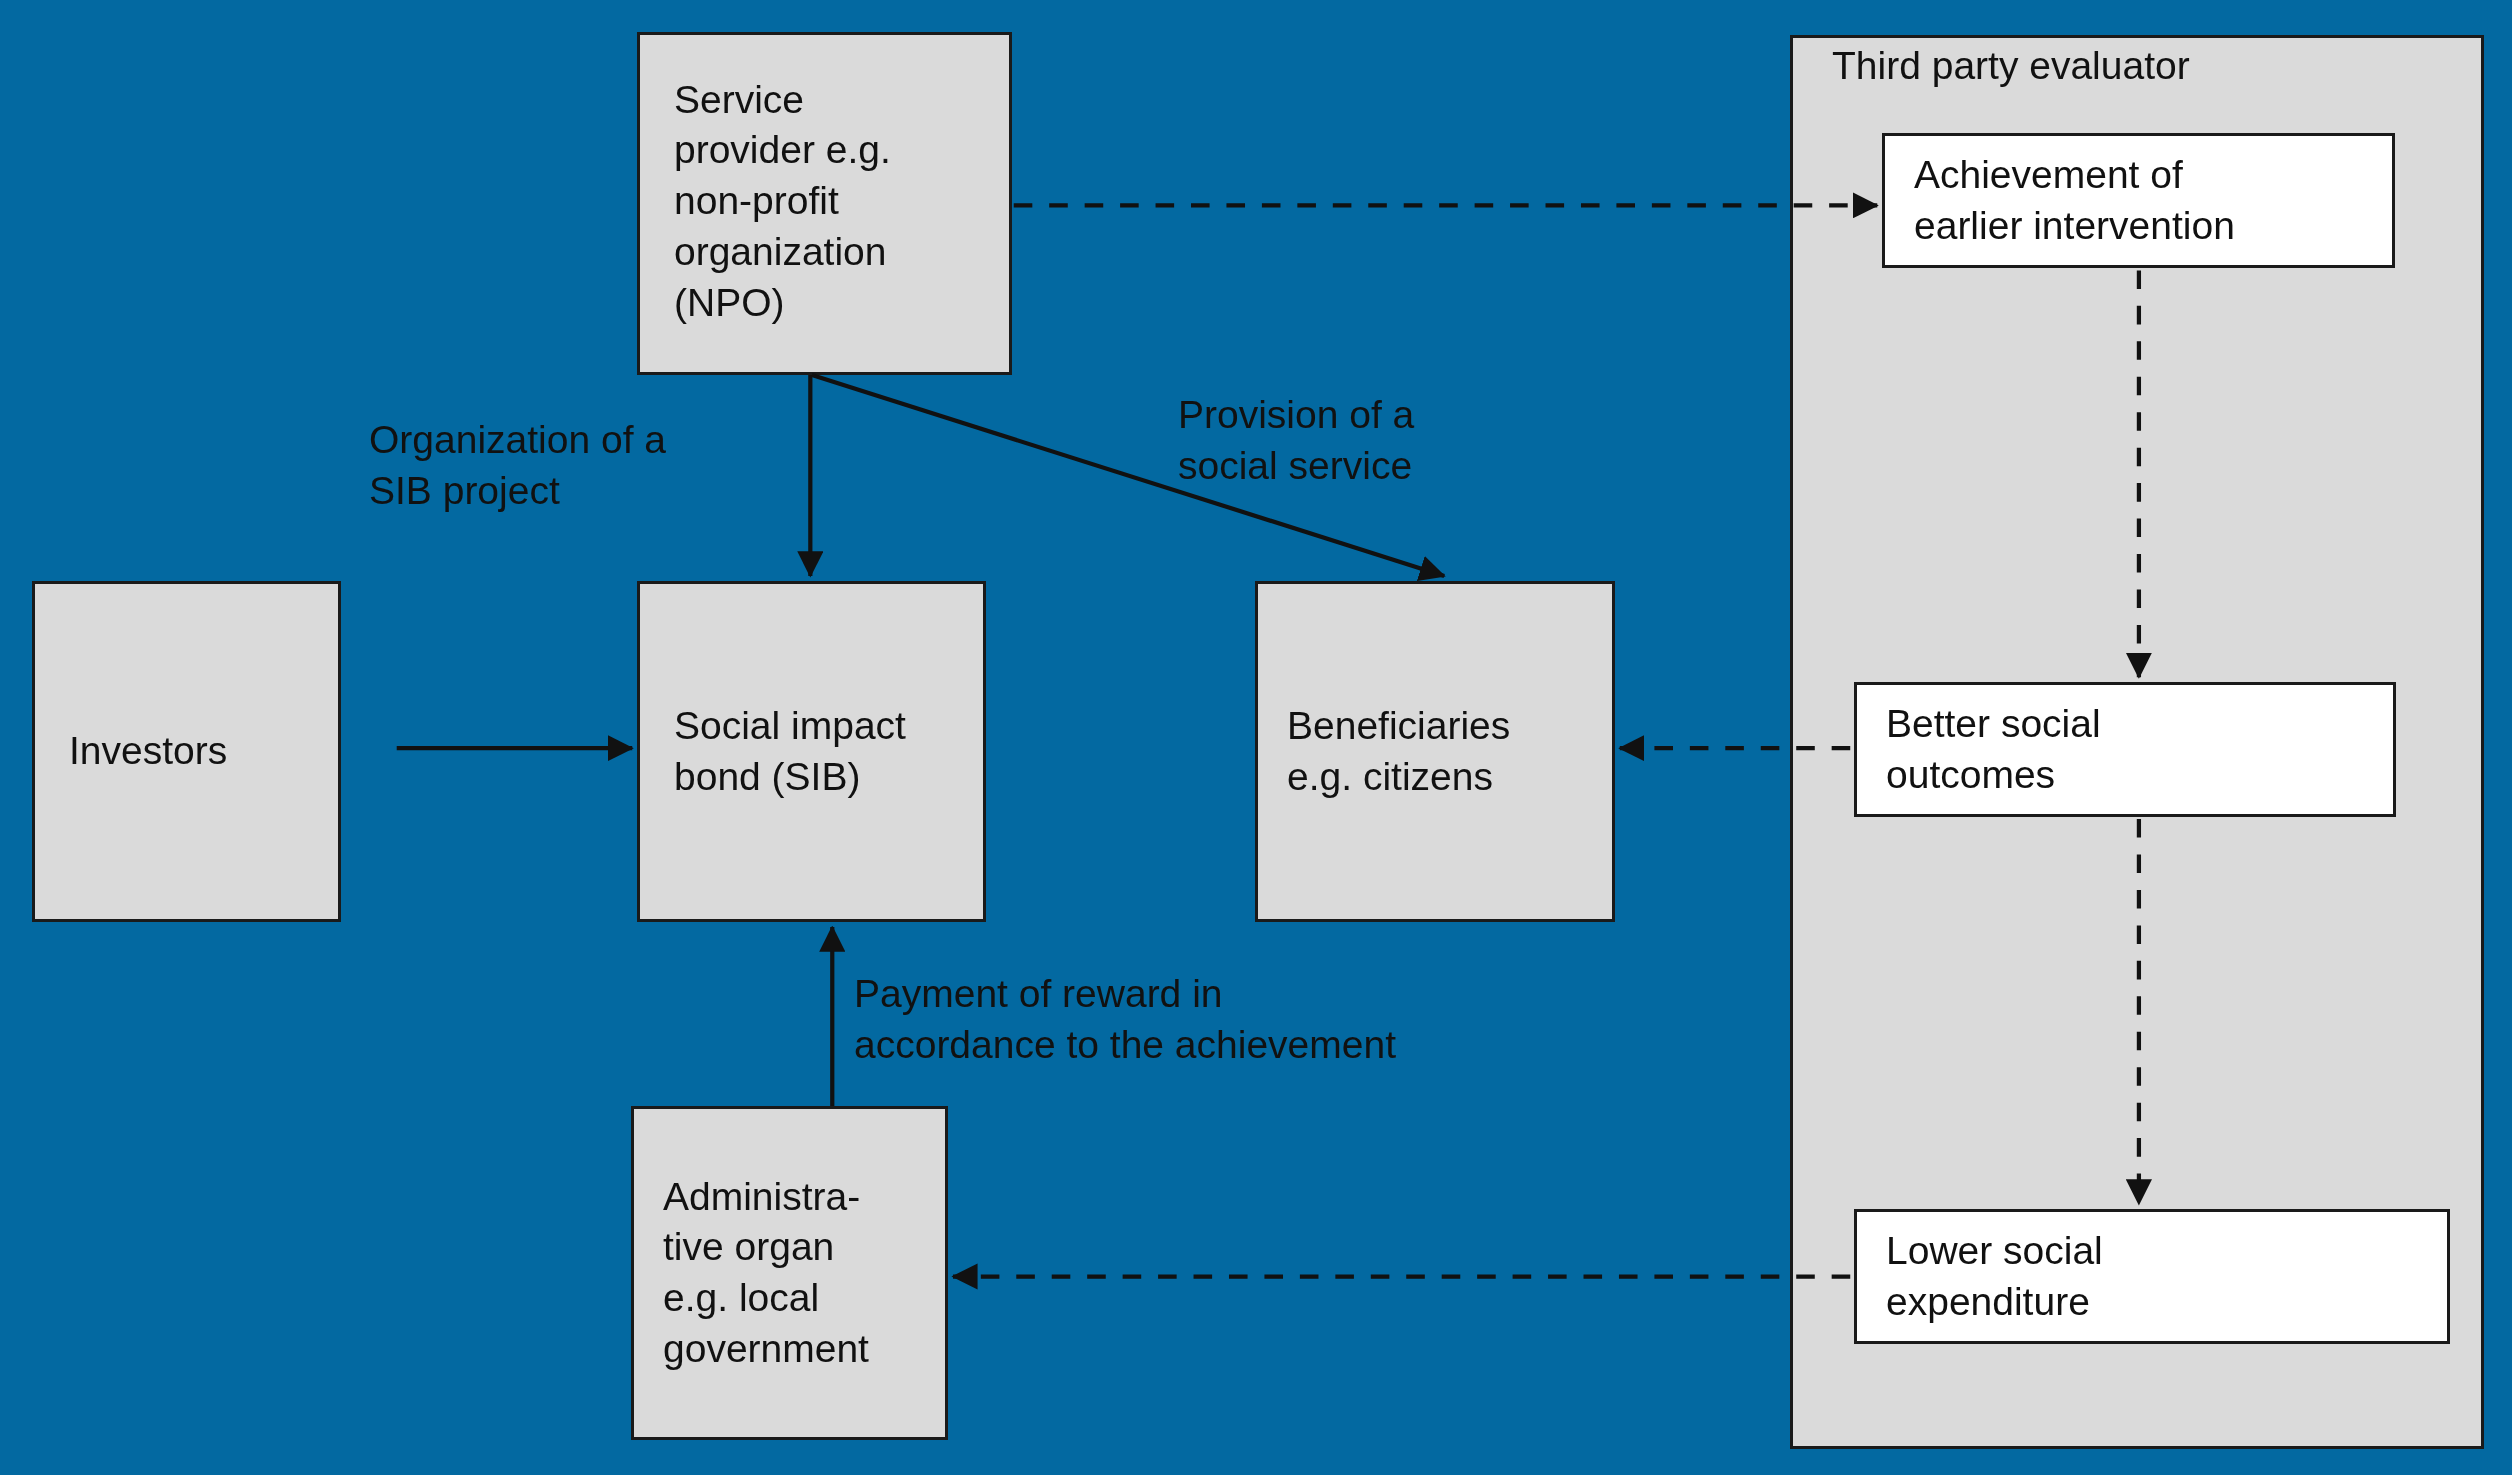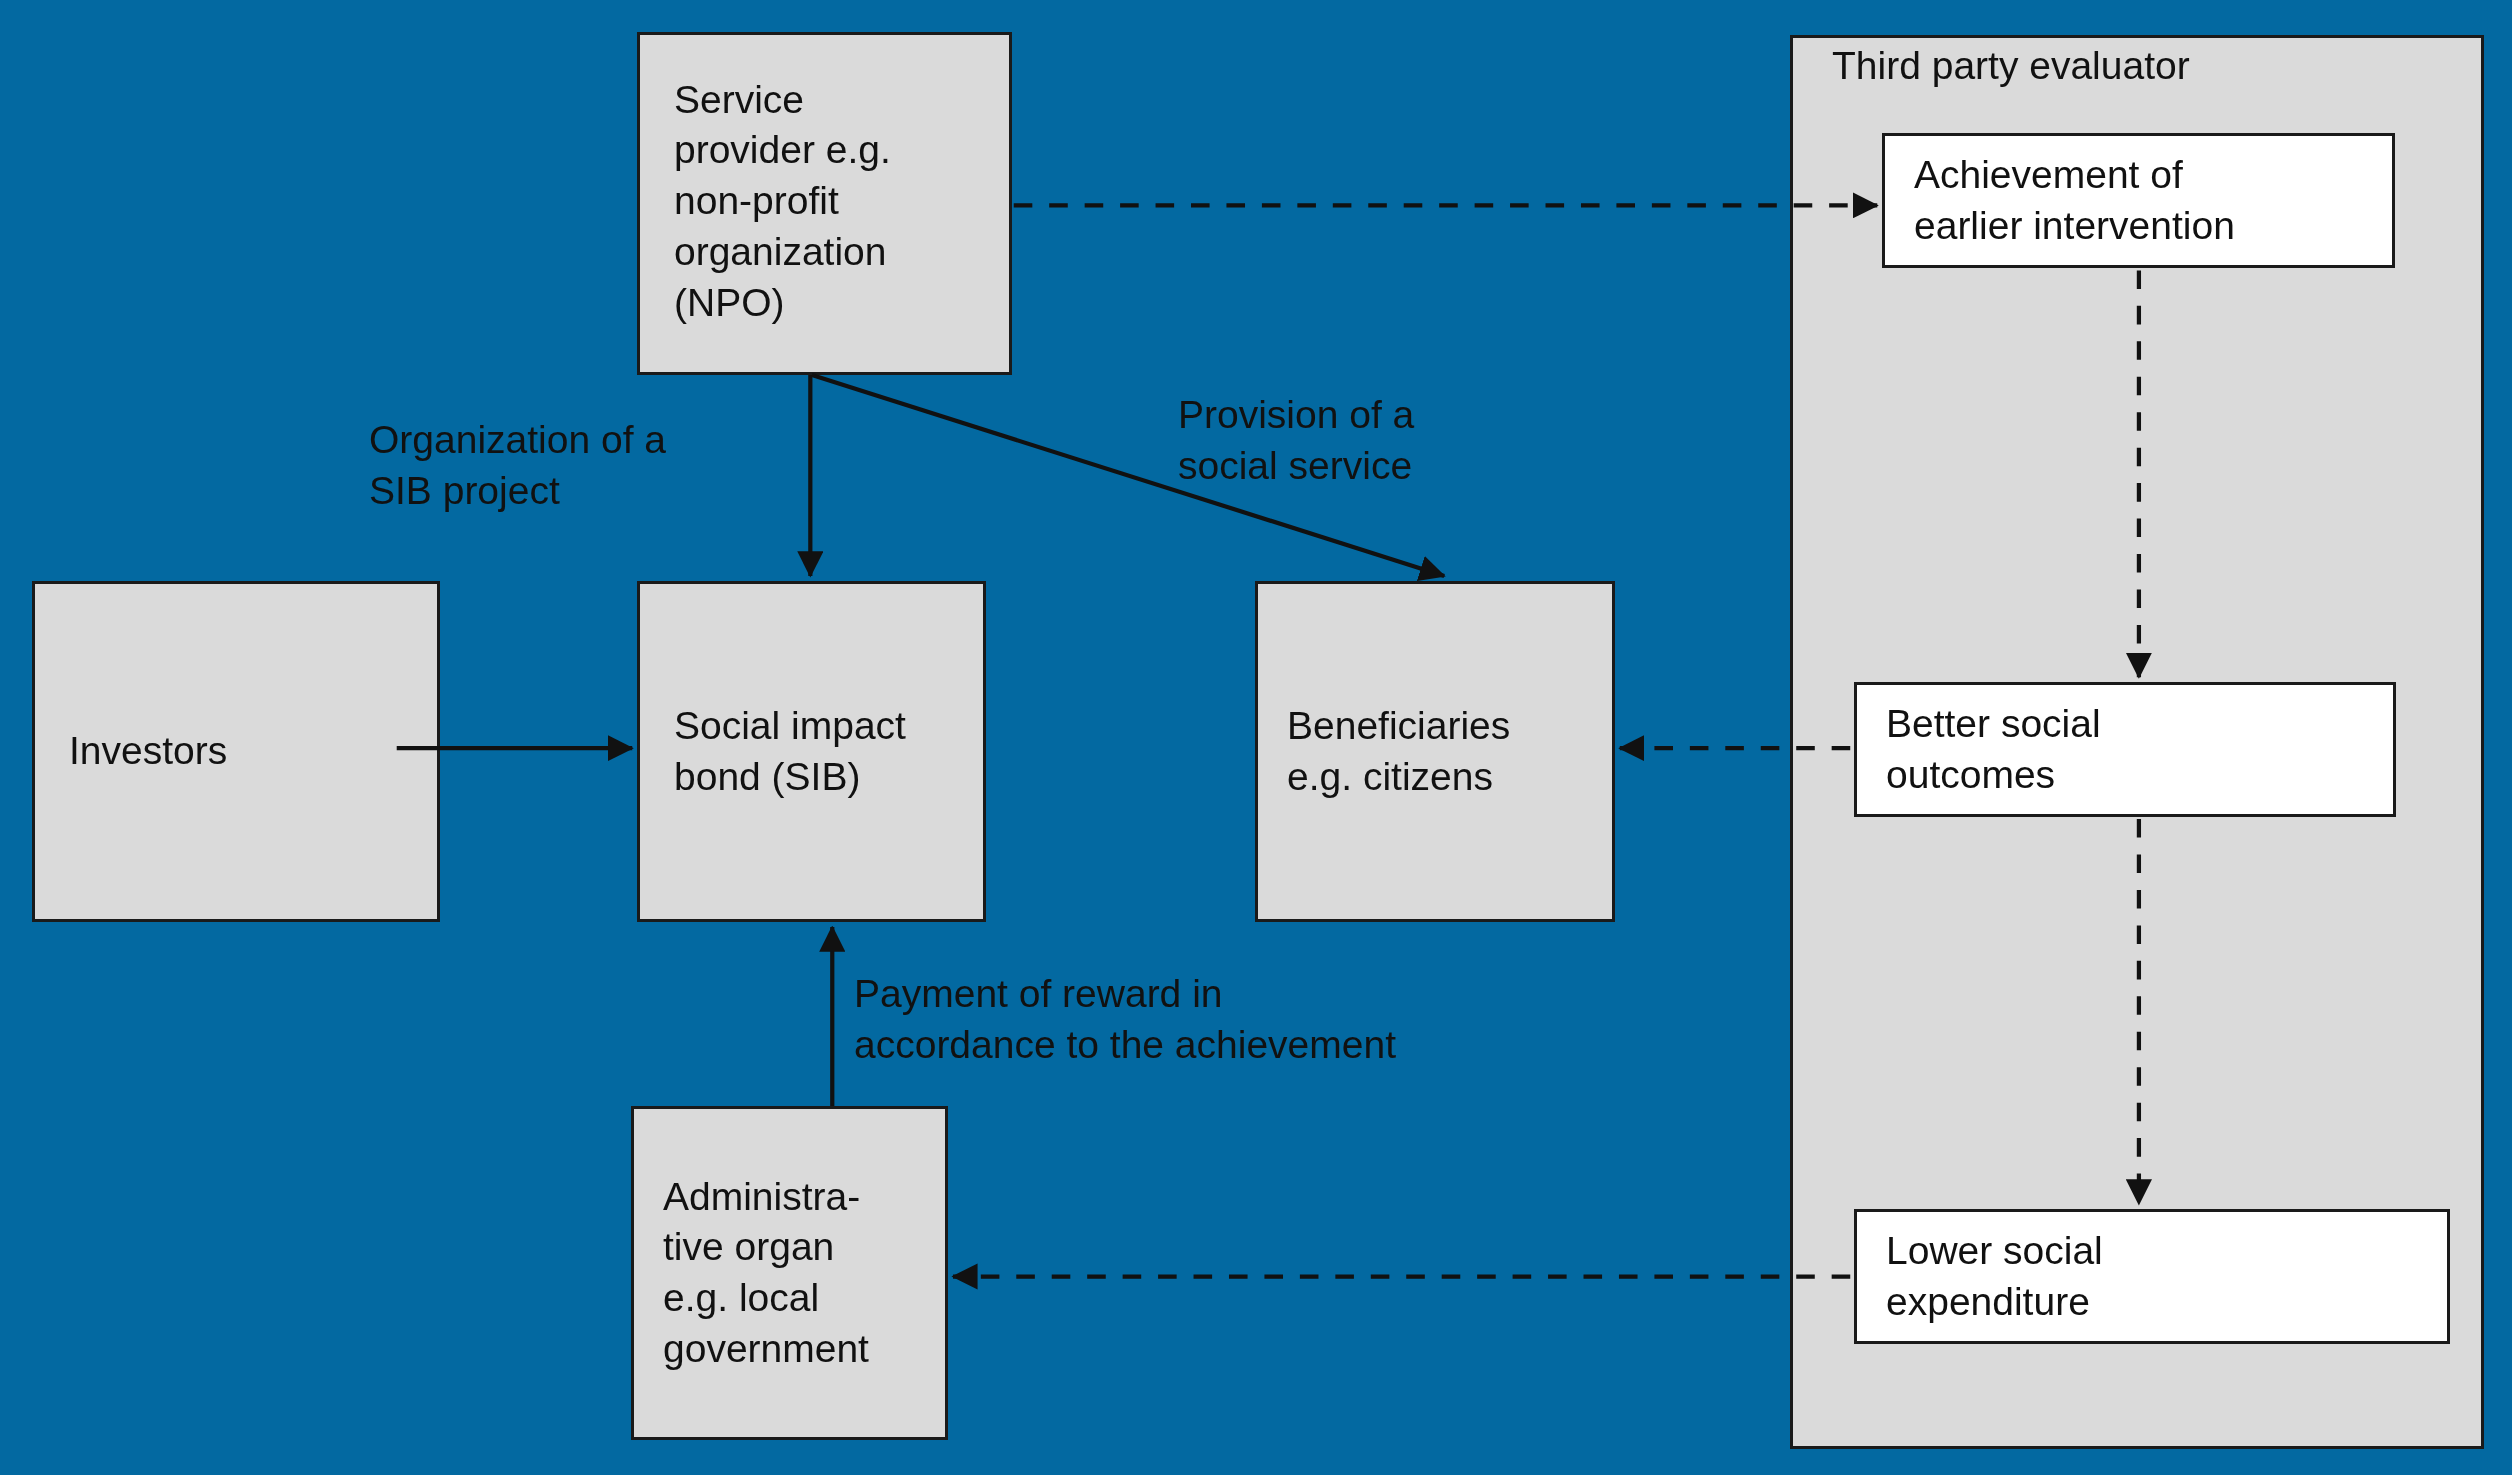--- a/index.html
+++ b/index.html
@@ -77,21 +77,21 @@
   </div>
 
   <div class="box gray" style="left:637px;top:32px;width:375px;height:343px;padding:0 0 4px 34px;">
     <span class="txt">Service
 provider e.g.
 non-profit
 organization
 (NPO)</span>
   </div>
 
-  <div class="box gray" style="left:32px;top:581px;width:408px;height:341px;padding:0 0 0 34px;">
+  <div class="box gray" style="left:32px;top:581px;width:309px;height:341px;padding:0 0 0 34px;">
     <span class="txt">Investors</span>
   </div>
 
   <div class="box gray" style="left:637px;top:581px;width:349px;height:341px;padding:0 0 0 34px;">
     <span class="txt">Social impact
 bond (SIB)</span>
   </div>
 
   <div class="box gray" style="left:1255px;top:581px;width:360px;height:341px;padding:0 0 0 29px;">
     <span class="txt">Beneficiaries

